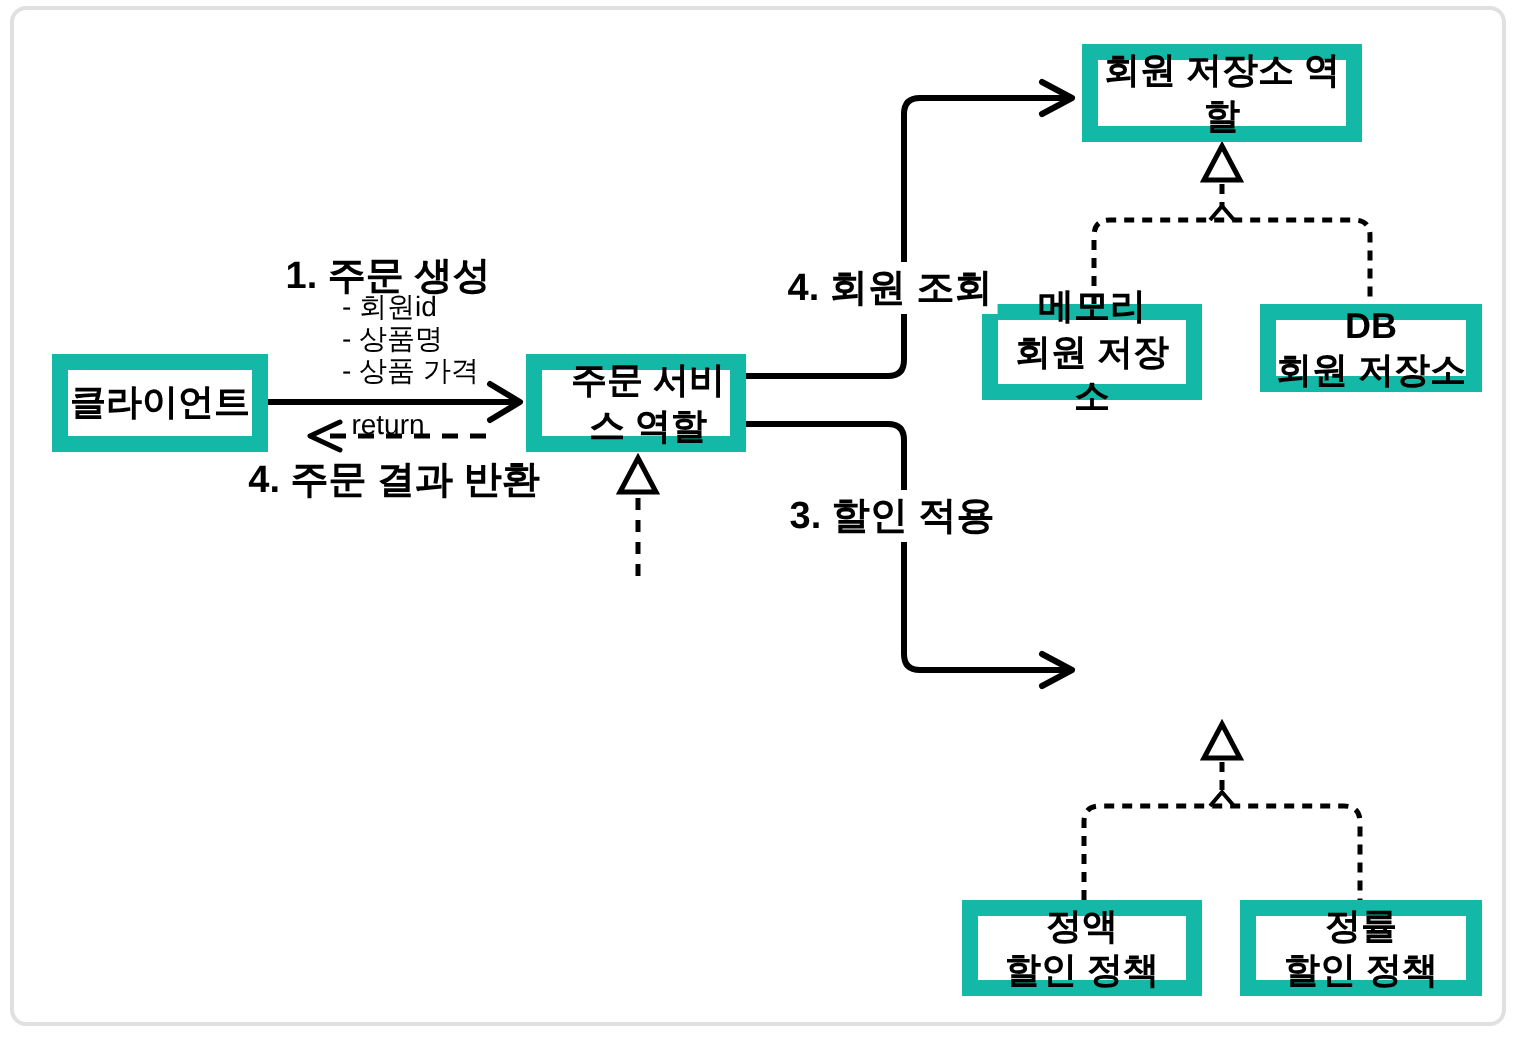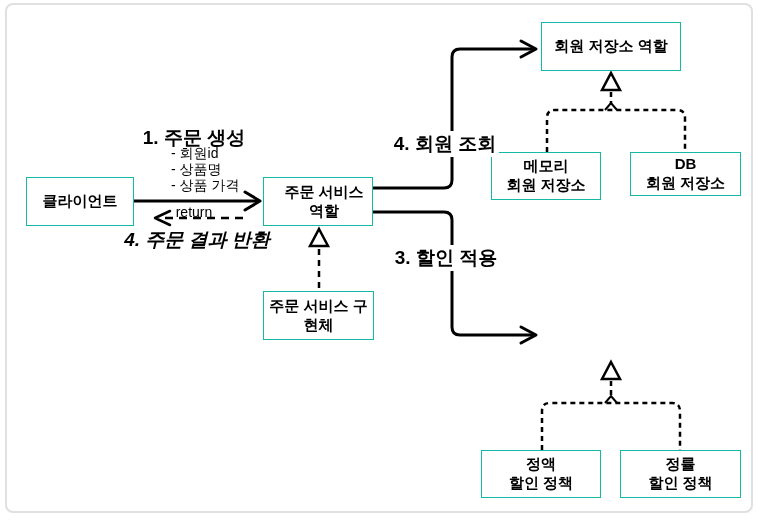--- a/index.html
+++ b/index.html
@@ -25,27 +25,27 @@
   }
   #connector-layer {
     position: absolute;
     left: 0; top: 0;
     width: 767px; height: 524px;
   }
   .node {
     position: absolute;
     box-sizing: border-box;
     background: #ffffff;
-    border: 1px solid #14b8a6;
+    border: 8px solid #14b8a6;
     display: flex;
     align-items: center;
     justify-content: center;
     text-align: center;
     font-weight: bold;
-    font-size: 15px;
+    font-size: 18px;
     line-height: 1.25;
     color: #000000;
     white-space: pre-line;
     z-index: 2;
   }
   .edge-label {
     position: absolute;
     font-weight: bold;
     font-size: 19px;
     color: #000000;
@@ -81,21 +81,21 @@
   #node-order-service-role   { left: 263px; top: 177px; width: 110px; height: 49px; padding-left: 12px; }
   #node-order-service-impl   { left: 263px; top: 291px; width: 111px; height: 49px; }
   #node-member-repo-role     { left: 541px; top: 22px;  width: 140px; height: 49px; }
   #node-memory-member-repo   { left: 491px; top: 152px; width: 110px; height: 48px; }
   #node-db-member-repo       { left: 630px; top: 152px; width: 111px; height: 44px; }
   #node-discount-policy-role { left: 541px; top: 310px; width: 140px; height: 50px; }
   #node-fixed-discount-policy{ left: 481px; top: 450px; width: 120px; height: 48px; }
   #node-rate-discount-policy { left: 620px; top: 450px; width: 121px; height: 48px; }
   
   #label-step1 { left: 194px; top: 125px; }
-  #label-step4 { left: 197px; top: 227px; font-style: italic; }
+  #label-step4 { left: 197px; top: 227px; }
   #label-step2 { left: 445px; top: 131px; }
   #label-step3 { left: 446px; top: 245px; }
   #label-return { left: 194px; top: 204px; }
 </style>
 </head>
 <body>
 
 <div id="stage">
 
   <div id="frame"></div>
@@ -125,21 +125,20 @@
 
       <polygon points="611,362 620,379 602,379" fill="#ffffff" stroke-width="2.5"></polygon>
       <path d="M611,381 L611,397" stroke-width="2.5" stroke-dasharray="5 4"></path>
       <path d="M542,450 L542,411 Q542,403 550,403 L672,403 Q680,403 680,411 L680,450" stroke-width="2.5" stroke-dasharray="5 4"></path>
       <path d="M605,403 L611,396 L617,403" stroke-width="2"></path>
     </g>
   </svg>
 
   <div class="node" id="node-client">클라이언트</div>
   <div class="node" id="node-order-service-role">주문 서비스 역할</div>
-  <div class="node" id="node-order-service-impl">주문 서비스 구현체</div>
   <div class="node" id="node-member-repo-role">회원 저장소 역할</div>
   <div class="node" id="node-memory-member-repo">메모리
 회원 저장소</div>
   <div class="node" id="node-db-member-repo">DB
 회원 저장소</div>
   <div class="node" id="node-fixed-discount-policy">정액
 할인 정책</div>
   <div class="node" id="node-rate-discount-policy">정률
 할인 정책</div>
 

